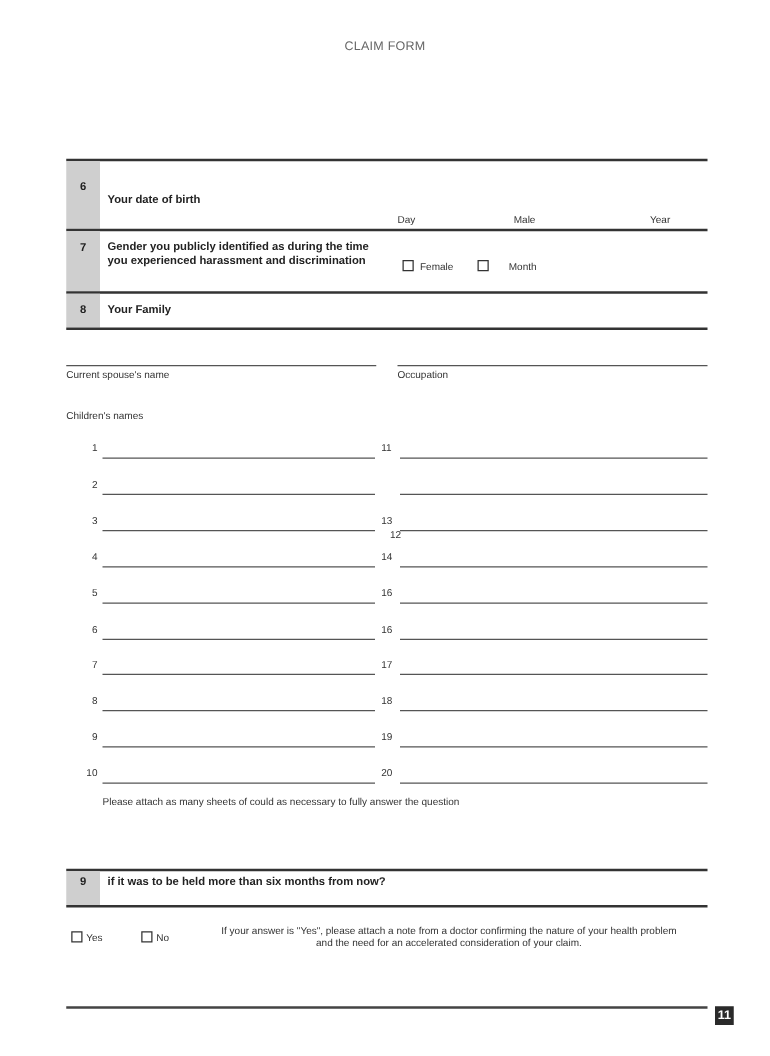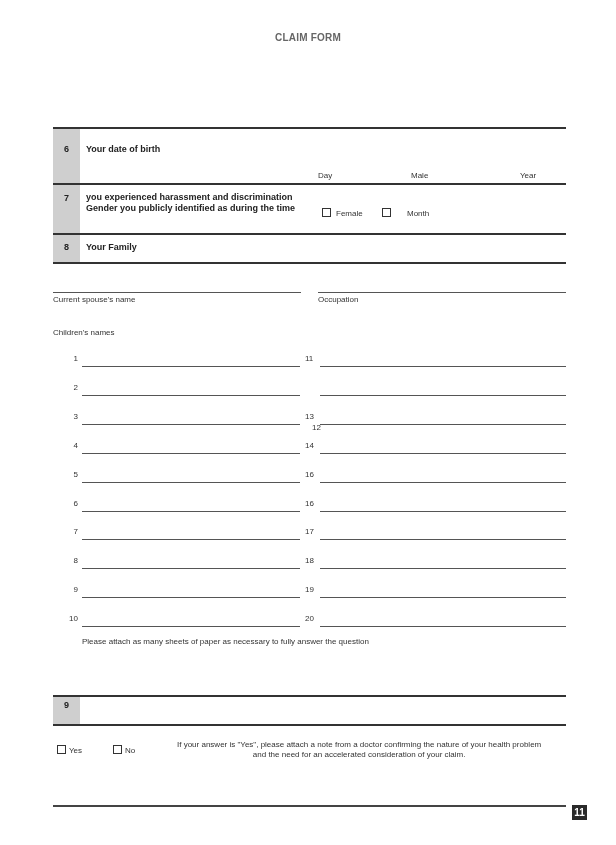--- a/index.html
+++ b/index.html
@@ -1,50 +1,50 @@
 <!DOCTYPE html>
 <html><head>
 <meta charset="utf-8">
 <style>
   html, body { margin:0; padding:0; background:#fff; }
   body { width:616px; height:845px; position:relative; overflow:hidden;
          font-family:"Liberation Sans", sans-serif; color:#222; }
   .title { position:absolute; top:32px; left:0; width:616px; text-align:center;
-           font-size:10px; font-weight:bold; color:#666; letter-spacing:0.2px; }
+           font-size:10px; font-weight:normal; color:#666; letter-spacing:0.2px; }
   .thick { position:absolute; left:53px; width:513px; height:2px; background:#333; }
   .sec { position:absolute; left:53px; width:513px; }
   .num { position:absolute; left:0; top:0; bottom:0; width:27px; background:#cfcfcf;
          font-size:9px; font-weight:bold; text-align:center; color:#222; }
   .q { position:absolute; left:33px; font-size:9px; font-weight:bold; color:#222; line-height:11px; }
   .lbl { position:absolute; font-size:8px; color:#333;text-align:center; }
   .chk { display:inline-block; width:7px; height:7px; border:1px solid #333; vertical-align:-1px; margin-right:5px; }
   .line { position:absolute; height:1px; background:#555; }
   .badge { position:absolute; left:572px; top:805px; width:15px; height:15px; background:#2a2a2a;
            color:#fff; font-size:10px; font-weight:bold; text-align:center; line-height:15px; }
 </style>
 </head>
 <body>
 
 <div class="title">CLAIM FORM</div>
 
 <div class="thick" style="top:127px"></div>
 <div class="sec" style="top:129px;height:54px">
   <div class="num" style="padding-top:15px">6</div>
-  <div class="q" style="top:15px">Your date of birth</div>
+  <div class="q" style="top:25px">Your date of birth</div>
   <div class="lbl" style="left:265px;top:42px">Day</div>
   <div class="lbl" style="left:358px;top:42px">Male</div>
   <div class="lbl" style="left:467px;top:42px">Year</div>
 </div>
 
 <div class="thick" style="top:183px"></div>
 <div class="sec" style="top:185px;height:48px">
   <div class="num" style="padding-top:8px">7</div>
   <div class="q" style="top:7px">
+    <div>Gender you publicly identified as during the time</div>
     <div>you experienced harassment and discrimination</div>
-    <div>Gender you publicly identified as during the time</div>
   </div>
   <div class="lbl" style="left:269px;top:23px">
     <span class="chk"></span><span>Female</span>
   </div>
   <div class="lbl" style="left:329px;top:23px">
     <span class="chk" style="margin-right:16px"></span><span>Month</span>
   </div>
 </div>
 
 <div class="thick" style="top:233px"></div>
@@ -97,26 +97,27 @@
     <div class="lbl" style="left: 48px; top: 585.2px; width: 30px; text-align: right;">9</div>
     <div class="line" style="left: 82px; top: 597.2px; width: 218px;"></div>
     <div class="lbl" style="left: 305px; top: 585.2px; width: 14px; text-align: left;">19</div>
     <div class="line" style="left: 320px; top: 597.2px; width: 246px;"></div>
     <div class="lbl" style="left: 48px; top: 614.1px; width: 30px; text-align: right;">10</div>
     <div class="line" style="left: 82px; top: 626.1px; width: 218px;"></div>
     <div class="lbl" style="left: 305px; top: 614.1px; width: 14px; text-align: left;">20</div>
     <div class="line" style="left: 320px; top: 626.1px; width: 246px;"></div>
   </div>
 
-<div class="lbl" style="left:82px;top:637px">Please attach as many sheets of paper as necessary to fully answer the question</div>
+<div class="lbl" style="left:82px;top:637px">Please attach as many sheets of could as necessary to fully answer the question</div>
 
 <div class="thick" style="top:695px"></div>
 <div class="sec" style="top:697px;height:27px">
   <div class="num" style="padding-top:3px">9</div>
   <div class="q" style="top:3px">
+    <div>if it was to be held more than six months from now?</div>
   </div>
 </div>
 <div class="thick" style="top:724px"></div>
 
 <div class="lbl" style="left:57px;top:745px">
   <span class="chk" style="margin-right:3px"></span><span>Yes</span>
 </div>
 <div class="lbl" style="left:113px;top:745px">
   <span class="chk" style="margin-right:3px"></span><span>No</span>
 </div>

